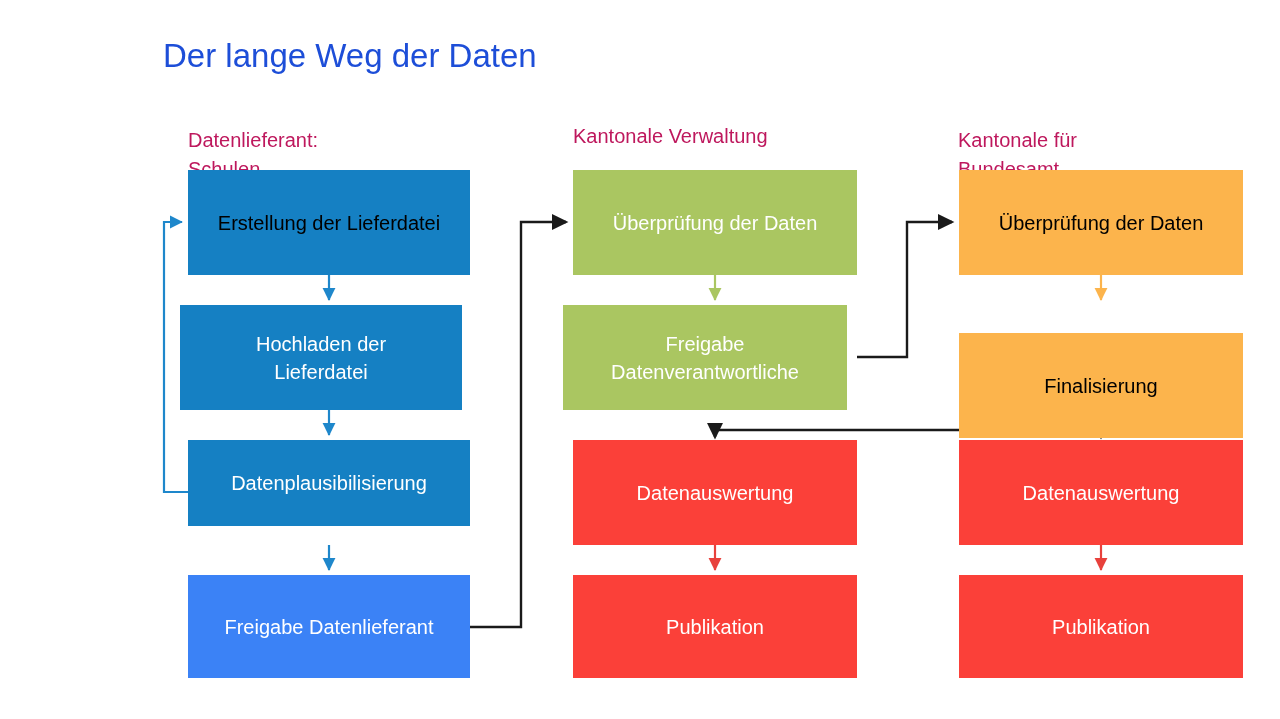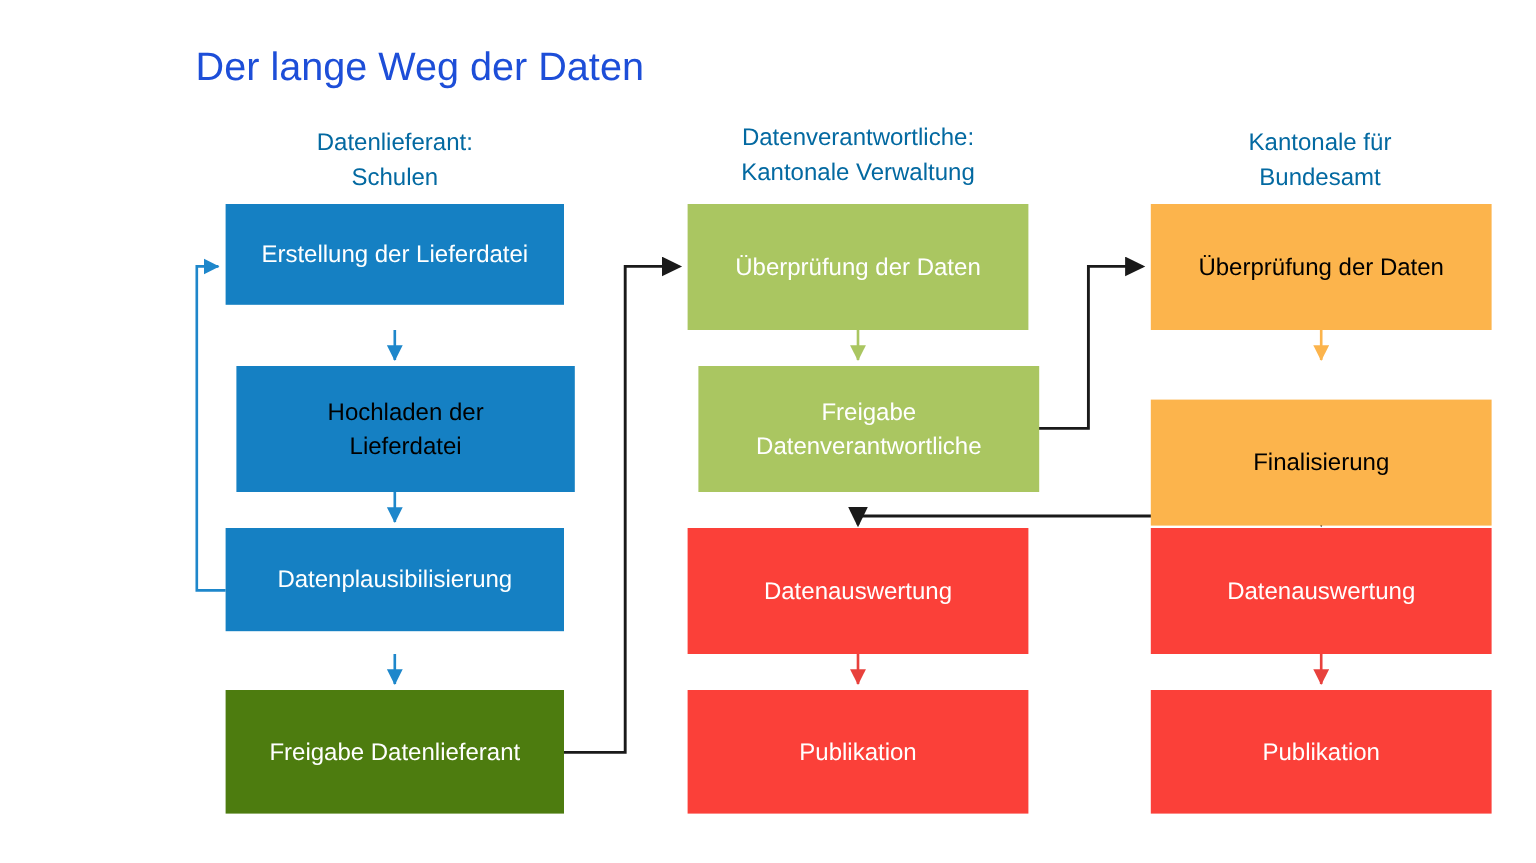--- a/index.html
+++ b/index.html
@@ -19,24 +19,24 @@
     position: absolute;
     left: 163px;
     top: 34px;
     font-size: 33px;
     line-height: 44px;
     color: #1d4ed8;
     white-space: nowrap;
   }
   .col-header {
     position: absolute;
-    text-align: center;
     font-size: 20px;
     line-height: 29px;
-    color: #0369a1;
+    color: #be185d;
+    margin-top: 21px;
   }
   .col-header-line { display: block; }
   .node {
     position: absolute;
     display: flex;
     align-items: center;
     justify-content: center;
     text-align: center;
     font-size: 20px;
     line-height: 28px;
@@ -60,21 +60,20 @@
 <div id="stage">
 
   <div id="diagram-title">Der lange Weg der Daten</div>
 
   <div class="col-header" style="left:188px; top:105px; width:282px;">
     <span class="col-header-line">Datenlieferant:</span>
     <span class="col-header-line">Schulen</span>
   </div>
 
   <div class="col-header" style="left:573px; top:101px; width:284px;">
-    <span class="col-header-line">Datenverantwortliche:</span>
     <span class="col-header-line">Kantonale Verwaltung</span>
   </div>
 
   <div class="col-header" style="left:958px; top:105px; width:284px;">
     <span class="col-header-line">Kantonale für</span>
     <span class="col-header-line">Bundesamt</span>
   </div>
 
   <svg class="conn-layer" viewBox="0 0 1280 719">
     <defs>
@@ -110,52 +109,52 @@
     <path d="M1101,275 L1101,300" stroke="#fcb44c" stroke-width="2.2" fill="none" marker-end="url(#ah-orange)"></path>
 
     <path d="M1101,410 L1101,437" stroke="#1a1a1a" stroke-width="2.4" fill="none" marker-end="url(#ah-black)"></path>
 
     <path d="M1101,412 L1101,430 L715,430 L715,437" stroke="#1a1a1a" stroke-width="2.4" fill="none" marker-end="url(#ah-black)"></path>
 
     <path d="M715,545 L715,570" stroke="#e8413c" stroke-width="2.2" fill="none" marker-end="url(#ah-red)"></path>
     <path d="M1101,545 L1101,570" stroke="#e8413c" stroke-width="2.2" fill="none" marker-end="url(#ah-red)"></path>
   </svg>
 
-  <div class="node" style="left:188px; top:170px; width:282px; height:84px; background:#1580c3; color:#ffffff;">
+  <div class="node" style="left:188px; top:170px; width:282px; height:105px; background:#1580c3; color:#000000;">
     <span>
       <span class="node-line">Erstellung der Lieferdatei</span>
     </span>
   </div>
 
-  <div class="node" style="left:197px; top:305px; width:282px; height:105px; background:#1580c3; color:#000000;">
+  <div class="node" style="left:180px; top:305px; width:282px; height:105px; background:#1580c3; color:#ffffff;">
     <span>
       <span class="node-line">Hochladen der</span>
       <span class="node-line">Lieferdatei</span>
     </span>
   </div>
 
   <div class="node" style="left:188px; top:440px; width:282px; height:86px; background:#1580c3; color:#ffffff;">
     <span>
       <span class="node-line">Datenplausibilisierung</span>
     </span>
   </div>
 
-  <div class="node" style="left:188px; top:575px; width:282px; height:103px; background:#4d7c0f; color:#ffffff;">
+  <div class="node" style="left:188px; top:575px; width:282px; height:103px; background:#3b82f6; color:#ffffff;">
     <span>
       <span class="node-line">Freigabe Datenlieferant</span>
     </span>
   </div>
 
   <div class="node" style="left:573px; top:170px; width:284px; height:105px; background:#aac661; color:#ffffff;">
     <span>
       <span class="node-line">Überprüfung der Daten</span>
     </span>
   </div>
 
-  <div class="node" style="left:582px; top:305px; width:284px; height:105px; background:#aac661; color:#ffffff;">
+  <div class="node" style="left:563px; top:305px; width:284px; height:105px; background:#aac661; color:#ffffff;">
     <span>
       <span class="node-line">Freigabe</span>
       <span class="node-line">Datenverantwortliche</span>
     </span>
   </div>
 
   <div class="node" style="left:573px; top:440px; width:284px; height:105px; background:#fb4039; color:#ffffff;">
     <span>
       <span class="node-line">Datenauswertung</span>
     </span>

